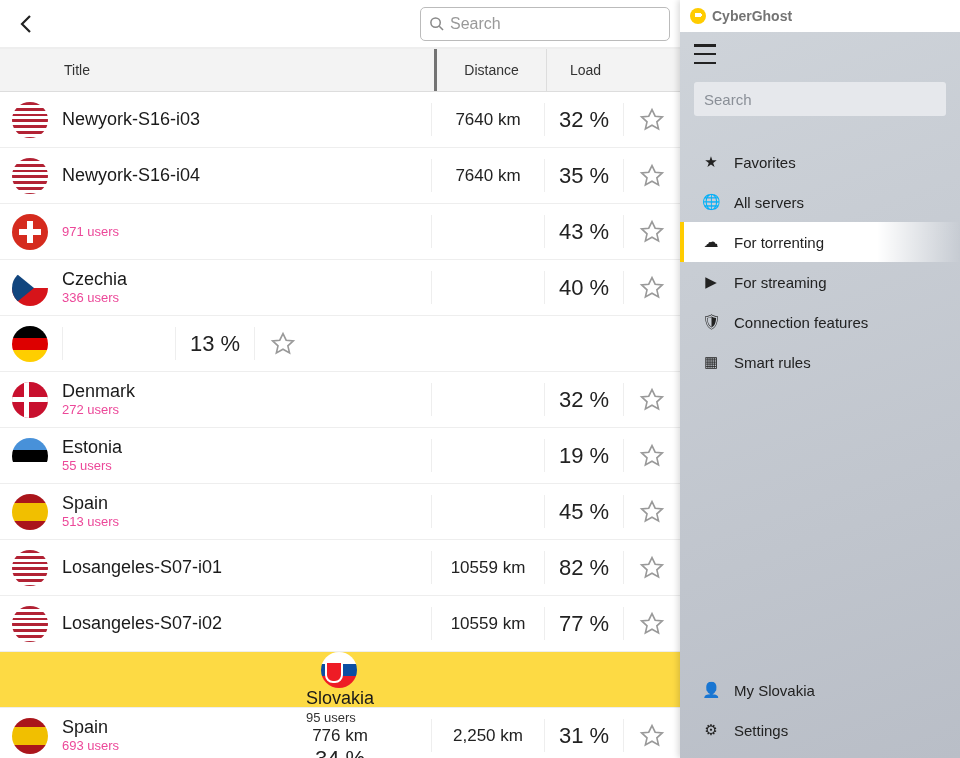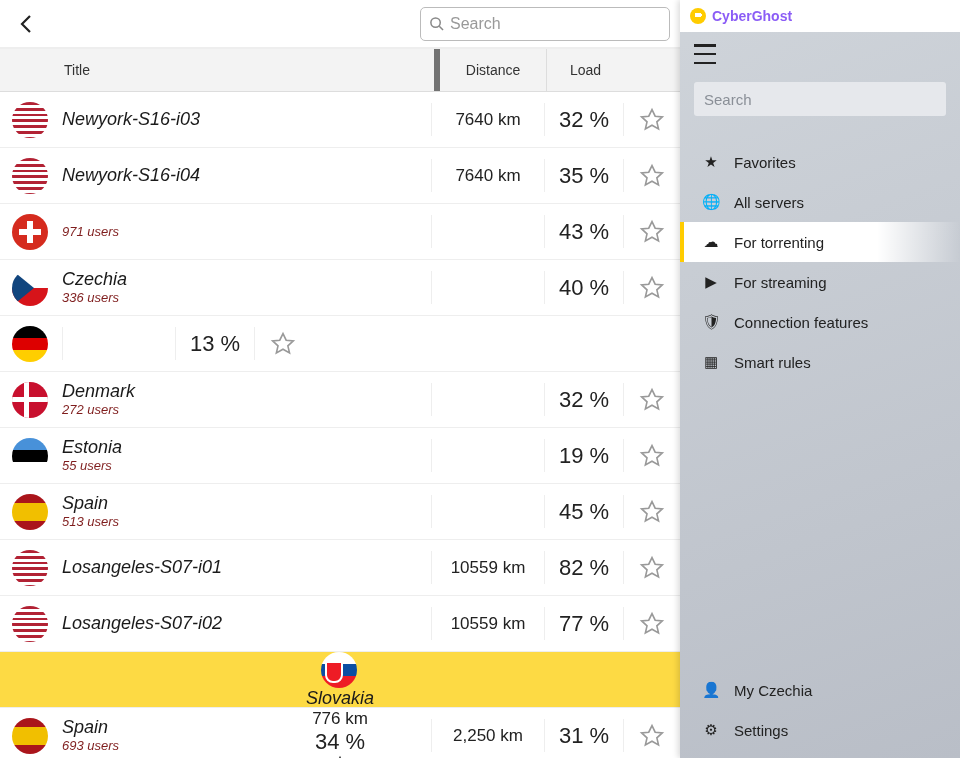--- a/index.html
+++ b/index.html
@@ -58,21 +58,21 @@
     background: #f3f3f3;
     display: flex;
     align-items: center;
     font-size: 14px;
     color: #333;
     border-bottom: 1px solid #ddd;
     border-top: 1px solid #eee;
   }
   .ch-flag { width: 62px; }
   .ch-title { flex: 1; padding-left:2px;}
-  .ch-dist { width: 112px; text-align: center; border-left:6px solid #737373; height:100%; display:flex; align-items:center; justify-content:center;margin-left:8px;}
+  .ch-dist { width: 112px; text-align: center; border-left:3px solid #737373; height:100%; display:flex; align-items:center; justify-content:center;margin-left:8px;}
   .ch-load { width: 78px; text-align: center; border-left:1px solid #ddd; height:100%; display:flex; align-items:center; justify-content:center;}
   .ch-fav { width: 56px; }
   .list { }
   .row {
     height: 56px;
     display: flex;
     align-items: center;
     border-bottom: 1px solid #eee;
     font-size: 18px;
     color: #222;
@@ -86,24 +86,23 @@
     position: relative;
     overflow: hidden;
     border: 0;
   }
   .title-cell {
     flex: 1;
     display: flex;
     flex-direction: column;
     justify-content: flex-end;
     line-height: 1.15;
-    font-style: italic;
   }
   .title-cell .srv-name { font-size: 18px; color:#1a1a1a;}
-  .title-cell .users { font-size: 13px; color: #7f1d1d; margin-top:2px;}
+  .title-cell .users { font-size: 13px; color: #ec4899; margin-top:2px;}
   .row.selected .users { color:#333;}
   .dist-cell {
     width: 112px;
     text-align: center;
     font-size: 17px;
   }
   .load-cell {
     width: 78px;
     text-align: center;
     font-size: 22px;
@@ -139,21 +138,21 @@
     box-shadow: -2px 0 6px rgba(0,0,0,0.15);
   }
   .sb-header {
     height: 32px;
     background: #fff;
     display: flex;
     align-items: center;
     padding: 0 10px;
     font-size: 14px;
     font-weight: 600;
-    color: #8b5cf6;
+    color: #737373;
   }
   .sb-logo {
     width:16px; height:16px;
     background:#fc0;
     border-radius:50%;
     margin-right:6px;
     position: relative;
   }
   .sb-logo::after{
     content:"";
@@ -444,20 +443,21 @@
             <svg viewBox="0 0 24 24">
               <path d="M12 2.5l2.9 6 6.6.6-5 4.6 1.5 6.5L12 16.8 5.9 20.2l1.5-6.5-5-4.6 6.6-.6z"></path>
             </svg>
           </span>
         </div>
       </div>
       <div class="row selected">
         <div class="flag flag-sk"></div>
         <div class="title-cell">
           <span class="srv-name">Slovakia</span>
+          <span class="users">95 users</span>
         </div>
         <div class="divider-v"></div>
         <div class="dist-cell">776 km</div>
         <div class="divider-v"></div>
         <div class="load-cell">34 %</div>
         <div class="divider-v"></div>
         <div class="fav-cell">
           <span class="star">
             <svg viewBox="0 0 24 24">
               <path d="M12 2.5l2.9 6 6.6.6-5 4.6 1.5 6.5L12 16.8 5.9 20.2l1.5-6.5-5-4.6 6.6-.6z"></path>
@@ -524,20 +524,20 @@
         <span>Connection features</span>
       </div>
       <div class="menu-item">
         <span class="menu-icon">▦</span>
         <span>Smart rules</span>
       </div>
     </div>
   <div class="sb-bottom" id="sb-bottom">
       <div class="menu-item">
         <span class="menu-icon">👤</span>
-        <span>My Czechia</span>
+        <span>My Slovakia</span>
       </div>
       <div class="menu-item">
         <span class="menu-icon">⚙</span>
         <span>Settings</span>
       </div>
     </div>
 </div>
 
 </body></html>

